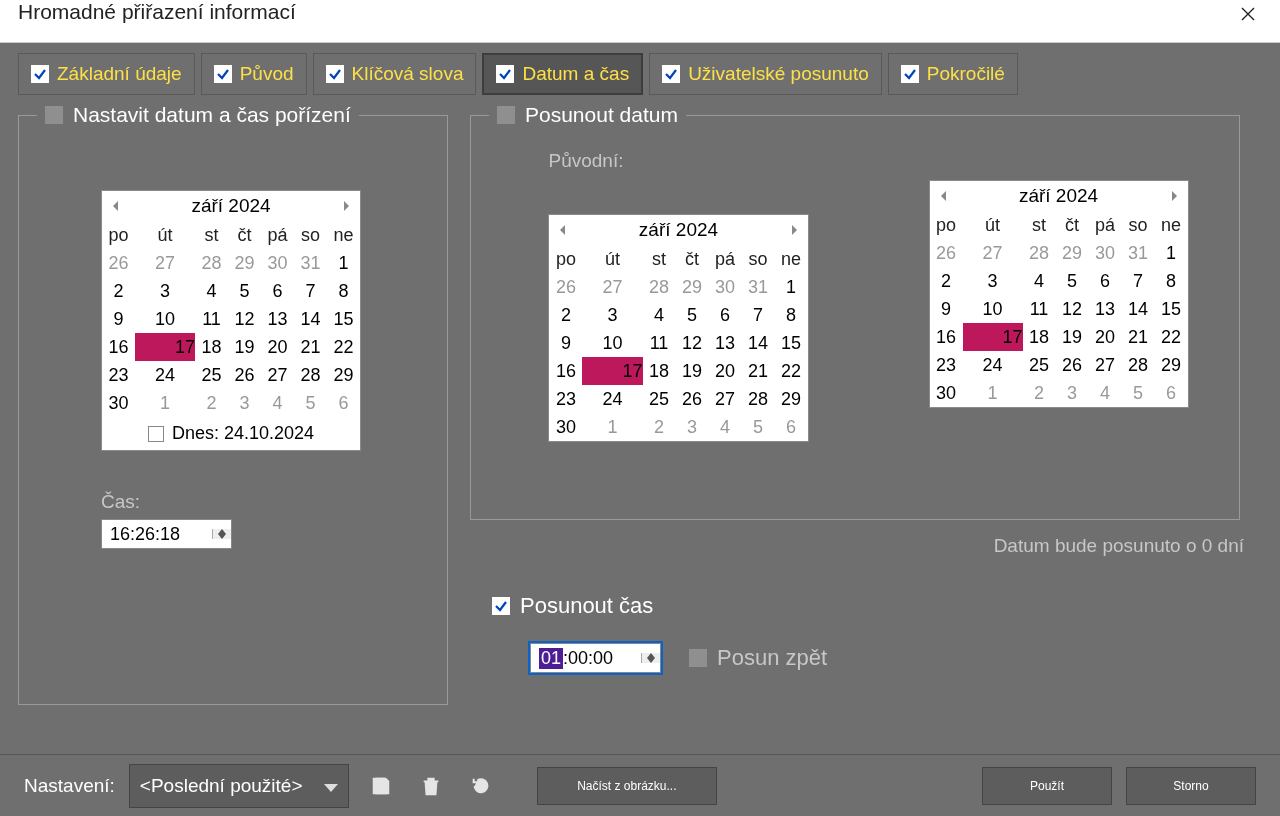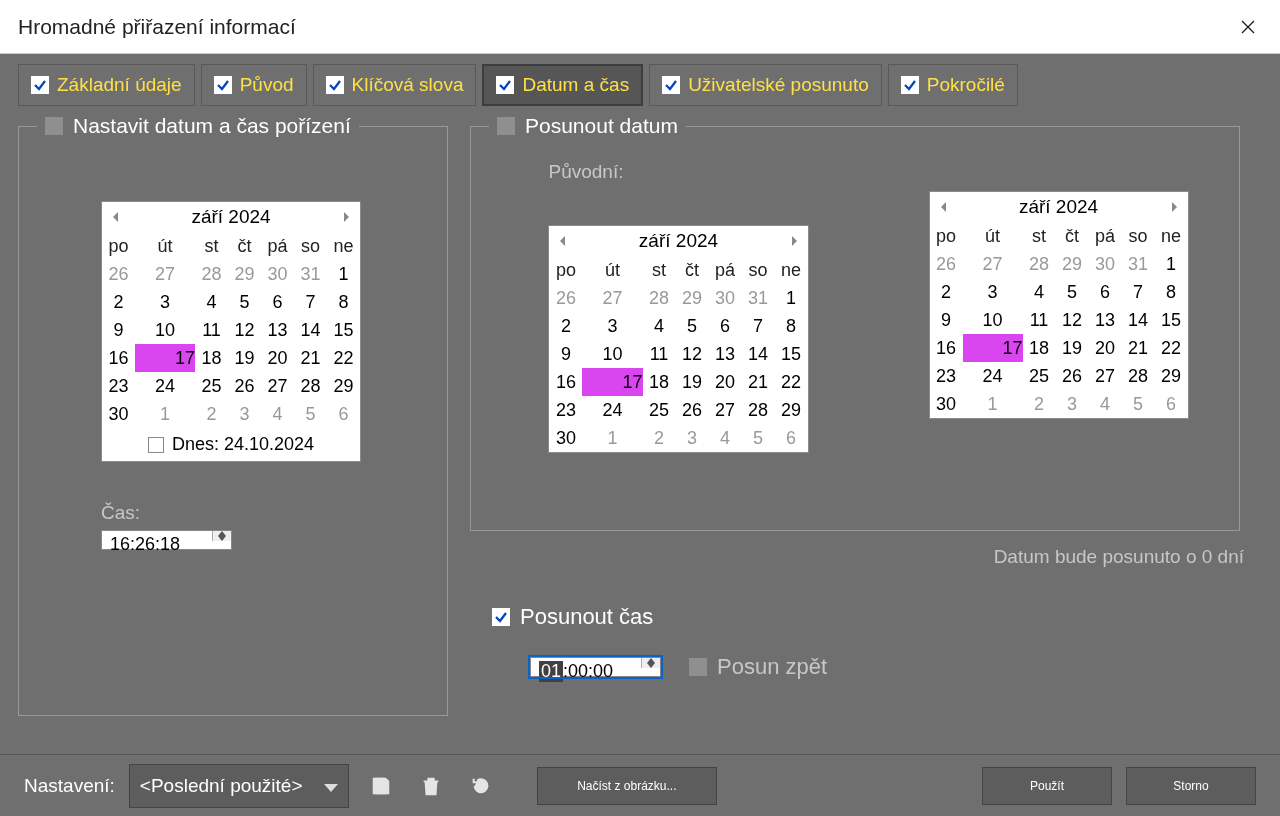--- a/index.html
+++ b/index.html
@@ -1,20 +1,20 @@
 <!DOCTYPE html>
 <html><head>
 <meta charset="utf-8">
 <style>
   * { box-sizing: border-box; font-family: "Segoe UI", Arial, sans-serif; }
   body { margin: 0; padding: 0; background: #fff; width: 1280px; height: 816px; overflow: hidden; }
   .dialog { width: 1280px; height: 816px; display: flex; flex-direction: column; }
 
   
-  .titlebar { height: 54px; display: flex; align-items: center; padding: 0 18px; background: #fff; border-bottom: 1px solid #ccc; }
+  .titlebar { height: 43px; display: flex; align-items: flex-start; padding: 0 18px; background: #fff; border-bottom: 1px solid #ccc; }
   .titlebar .title { flex: 1; font-size: 21px; color: #222; }
   .titlebar .close { width: 28px; height: 28px; display:flex; align-items:center; justify-content:center; cursor:pointer; }
   .titlebar .close svg { width: 16px; height: 16px; stroke: #222; stroke-width: 1.4; fill: none; }
 
   
   .tabstrip { display:flex; gap: 6px; padding: 10px 18px 0 18px; background:#6f6f6f; }
   .tab { display:flex; align-items:center; gap:8px; padding: 8px 12px; font-size: 19px; color:#fde047; background:#6f6f6f; border: 1px solid #595959; cursor:pointer; }
   .tab.active { background:#565656; border:2px solid #3d3d3d; }
   .tab .check { width:18px; height:18px; background:#fff; display:flex; align-items:center; justify-content:center; }
   .tab .check svg { width:14px; height:14px; stroke:#04b; stroke-width:2.2; fill:none; }
@@ -38,31 +38,31 @@
   .calendar {
     background:#fff; border:1px solid #8a8a8a; display:inline-block; user-select:none;
   }
   .cal-head { display:flex; align-items:center; justify-content:space-between; padding:4px 6px; }
   .cal-head .arrow { width:16px; height:16px; display:flex; align-items:center; justify-content:center; color:#888; cursor:pointer; }
   .cal-head .title { flex:1; text-align:center; font-size:19px; }
   .cal-grid { border-collapse:collapse; }
   .cal-grid th, .cal-grid td { width:33px; height:28px; text-align:center; font-size:18px; font-weight:400; padding:0; }
   .cal-grid th { color:#222; }
   .cal-grid td.dim { color:#999; }
-  .cal-grid td.sel { background:#d946ef;padding-left:40px; }
+  .cal-grid td.sel { background:#be185d;padding-left:40px; }
   .cal-footer { display:flex; align-items:center; gap:8px; padding:6px 10px; justify-content:center; font-size:18px; border-top: none; }
   .cal-footer .sq { width:16px; height:16px; border:1px solid #888; }
 
   .caslbl { color:#c7c7c7; font-size:19px; margin-top:30px; }
 
   .spinner {
-    display:inline-flex; align-items:flex-start; background:#fff; border:1px solid #888; height:20px;
+    display:inline-flex; align-items:center; background:#fff; border:1px solid #888; height:30px;
   }
   .spinner .val { padding:3px 8px; font-size:18px; min-width: 110px; display:flex; align-items:center; }
-  .spinner .val .sel { background:#404040; color:#fff; padding:0 2px; }
+  .spinner .val .sel { background:#4c1d95; color:#fff; padding:0 2px; }
   .spinner .btns { display:flex; flex-direction:column; border-left:1px solid #aaa; }
   .spinner .btns button { flex:1; width:18px; border:none; background:#eee; cursor:pointer; padding:0; display:flex; align-items:center; justify-content:center; }
   .spinner .btns button svg { width:8px; height:5px; fill:#555; }
   .spinner.focused { outline:2px solid #0a63c9; }
 
   .shiftnote { position:absolute; right:36px; top:555px; color:#c7c7c7; font-size:19px; }
 
   
   .bottombar { height:62px; background:#6f6f6f; display:flex; align-items:center; padding:0 24px; gap:14px; border-top:1px solid #555; }
   .bottombar .lbl { color:#fff; font-size:19px; }

